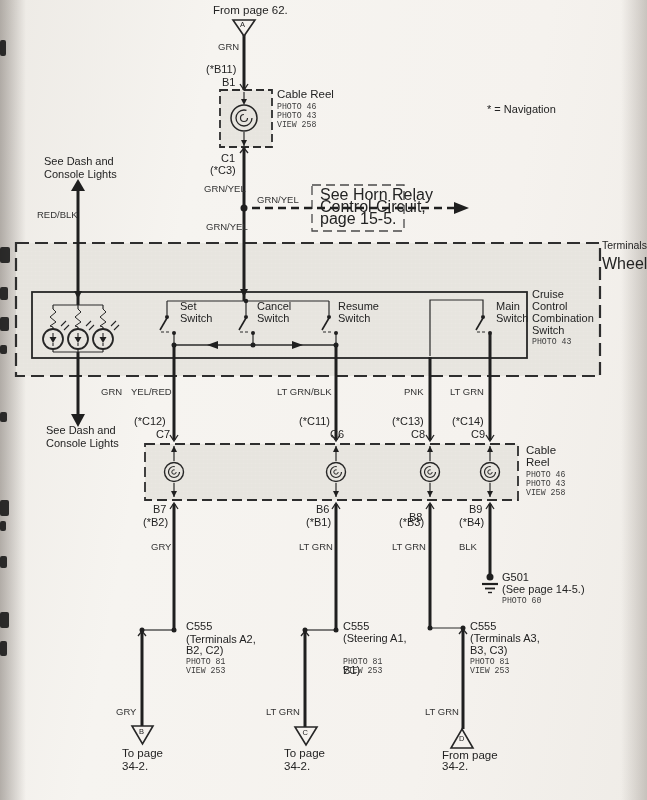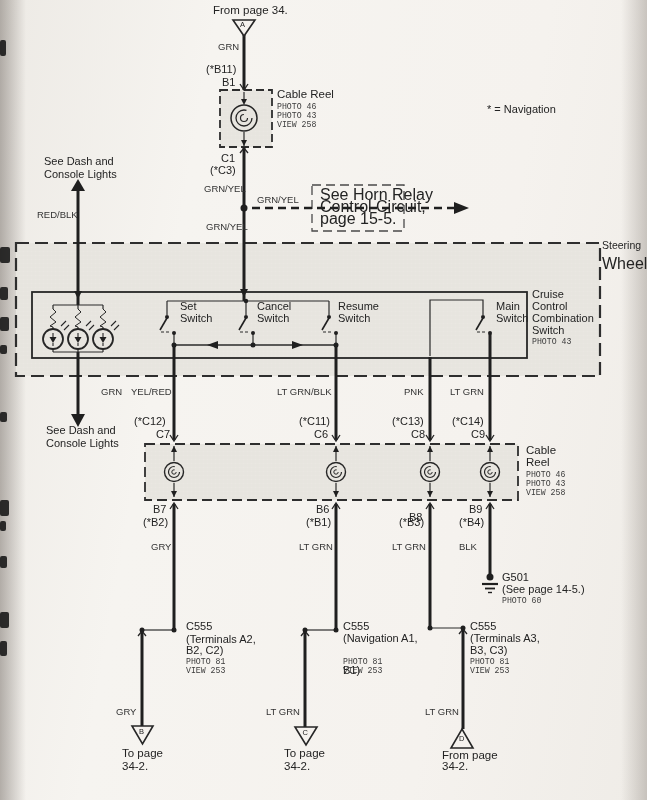--- a/index.html
+++ b/index.html
@@ -245,21 +245,21 @@
       <path d="M485 588.5 H495" stroke="#1f1f1f" stroke-width="1.8"></path>
       <path d="M488 592.5 H492" stroke="#1f1f1f" stroke-width="1.4"></path>
     </g>
 
     <polygon points="233,20 255,20 244,36" fill="#f5f2ee" stroke="#262626" stroke-width="1.6"></polygon>
     <polygon points="132,726 153,726 142.5,744" fill="#f5f2ee" stroke="#262626" stroke-width="1.6"></polygon>
     <polygon points="295,727 317,727 306,745" fill="#f5f2ee" stroke="#262626" stroke-width="1.6"></polygon>
     <polygon points="451,748 473,748 462,729" fill="#f5f2ee" stroke="#262626" stroke-width="1.6"></polygon>
   </svg>
 
-  <span class="lbl big" style="left:213px;top:4px">From page 34.</span>
+  <span class="lbl big" style="left:213px;top:4px">From page 62.</span>
   <span class="tri" style="left:240px;top:21px">A</span>
   <span class="wc" style="left:218px;top:42px">GRN</span>
   <span class="lbl" style="left:206px;top:63px">(*B11)</span>
   <span class="lbl" style="left:222px;top:76px">B1</span>
 
   <span class="lbl big" style="left:277px;top:88px">Cable Reel</span>
   <span class="sm" style="left:277px;top:102px">PHOTO 46</span>
   <span class="sm" style="left:277px;top:111px">PHOTO 43</span>
   <span class="sm" style="left:277px;top:120px">VIEW 258</span>
 
@@ -271,21 +271,21 @@
   <span class="wc" style="left:257px;top:195px">GRN/YEL</span>
   <span class="lbl note" style="left:320px;top:189px">See Horn Relay</span>
   <span class="lbl note" style="left:320px;top:201px">Control Circuit,</span>
   <span class="lbl note" style="left:320px;top:213px">page 15-5.</span>
   <span class="wc" style="left:206px;top:222px">GRN/YEL</span>
 
   <span class="lbl" style="left:44px;top:155px">See Dash and</span>
   <span class="lbl" style="left:44px;top:168px">Console Lights</span>
   <span class="wc" style="left:37px;top:210px">RED/BLK</span>
 
-  <span class="lbl" style="left:602px;top:239px;font-size:10.5px">Steering</span>
+  <span class="lbl" style="left:602px;top:239px;font-size:10.5px">Terminals</span>
   <span class="lbl" style="left:602px;top:258px;font-size:16px">Wheel</span>
 
   <span class="lbl" style="left:532px;top:288px">Cruise</span>
   <span class="lbl" style="left:532px;top:300px">Control</span>
   <span class="lbl" style="left:532px;top:312px">Combination</span>
   <span class="lbl" style="left:532px;top:324px">Switch</span>
   <span class="sm" style="left:532px;top:337px">PHOTO 43</span>
 
   <span class="lbl" style="left:180px;top:300px">Set</span>
   <span class="lbl" style="left:180px;top:312px">Switch</span>
@@ -301,21 +301,21 @@
   <span class="lbl" style="left:46px;top:437px">Console Lights</span>
 
   <span class="wc" style="left:131px;top:387px">YEL/RED</span>
   <span class="wc" style="left:277px;top:387px">LT GRN/BLK</span>
   <span class="wc" style="left:404px;top:387px">PNK</span>
   <span class="wc" style="left:450px;top:387px">LT GRN</span>
 
   <span class="lbl" style="left:134px;top:415px">(*C12)</span>
   <span class="lbl" style="left:156px;top:428px">C7</span>
   <span class="lbl" style="left:299px;top:415px">(*C11)</span>
-  <span class="lbl" style="left:314px;top:428px">C6</span>
+  <span class="lbl" style="left:330px;top:428px">C6</span>
   <span class="lbl" style="left:392px;top:415px">(*C13)</span>
   <span class="lbl" style="left:411px;top:428px">C8</span>
   <span class="lbl" style="left:452px;top:415px">(*C14)</span>
   <span class="lbl" style="left:471px;top:428px">C9</span>
 
   <span class="lbl big" style="left:526px;top:444px">Cable</span>
   <span class="lbl big" style="left:526px;top:456px">Reel</span>
   <span class="sm" style="left:526px;top:470px">PHOTO 46</span>
   <span class="sm" style="left:526px;top:479px">PHOTO 43</span>
   <span class="sm" style="left:526px;top:488px">VIEW 258</span>
@@ -338,21 +338,21 @@
   <span class="lbl" style="left:502px;top:583px">(See page 14-5.)</span>
   <span class="sm" style="left:502px;top:596px">PHOTO 60</span>
 
   <span class="lbl" style="left:186px;top:620px">C555</span>
   <span class="lbl" style="left:186px;top:633px">(Terminals A2,</span>
   <span class="lbl" style="left:186px;top:644px">B2, C2)</span>
   <span class="sm" style="left:186px;top:657px">PHOTO 81</span>
   <span class="sm" style="left:186px;top:666px">VIEW 253</span>
 
   <span class="lbl" style="left:343px;top:620px">C555</span>
-  <span class="lbl" style="left:343px;top:632px">(Navigation A1,</span>
+  <span class="lbl" style="left:343px;top:632px">(Steering A1,</span>
   <span class="lbl" style="left:343px;top:664px">B1)</span>
   <span class="sm" style="left:343px;top:657px">PHOTO 81</span>
   <span class="sm" style="left:343px;top:666px">VIEW 253</span>
 
   <span class="lbl" style="left:470px;top:620px">C555</span>
   <span class="lbl" style="left:470px;top:632px">(Terminals A3,</span>
   <span class="lbl" style="left:470px;top:644px">B3, C3)</span>
   <span class="sm" style="left:470px;top:657px">PHOTO 81</span>
   <span class="sm" style="left:470px;top:666px">VIEW 253</span>
 

